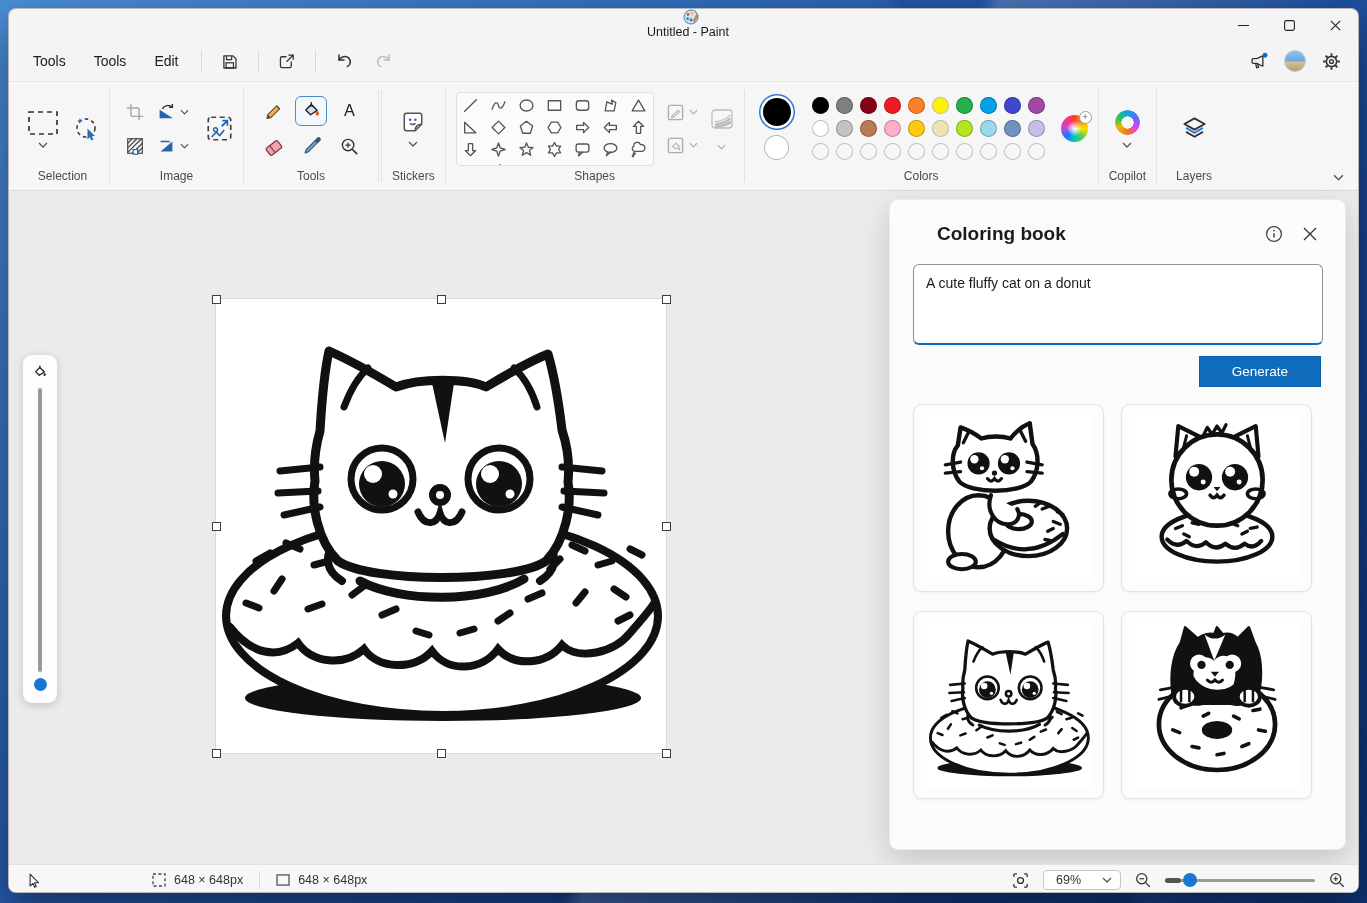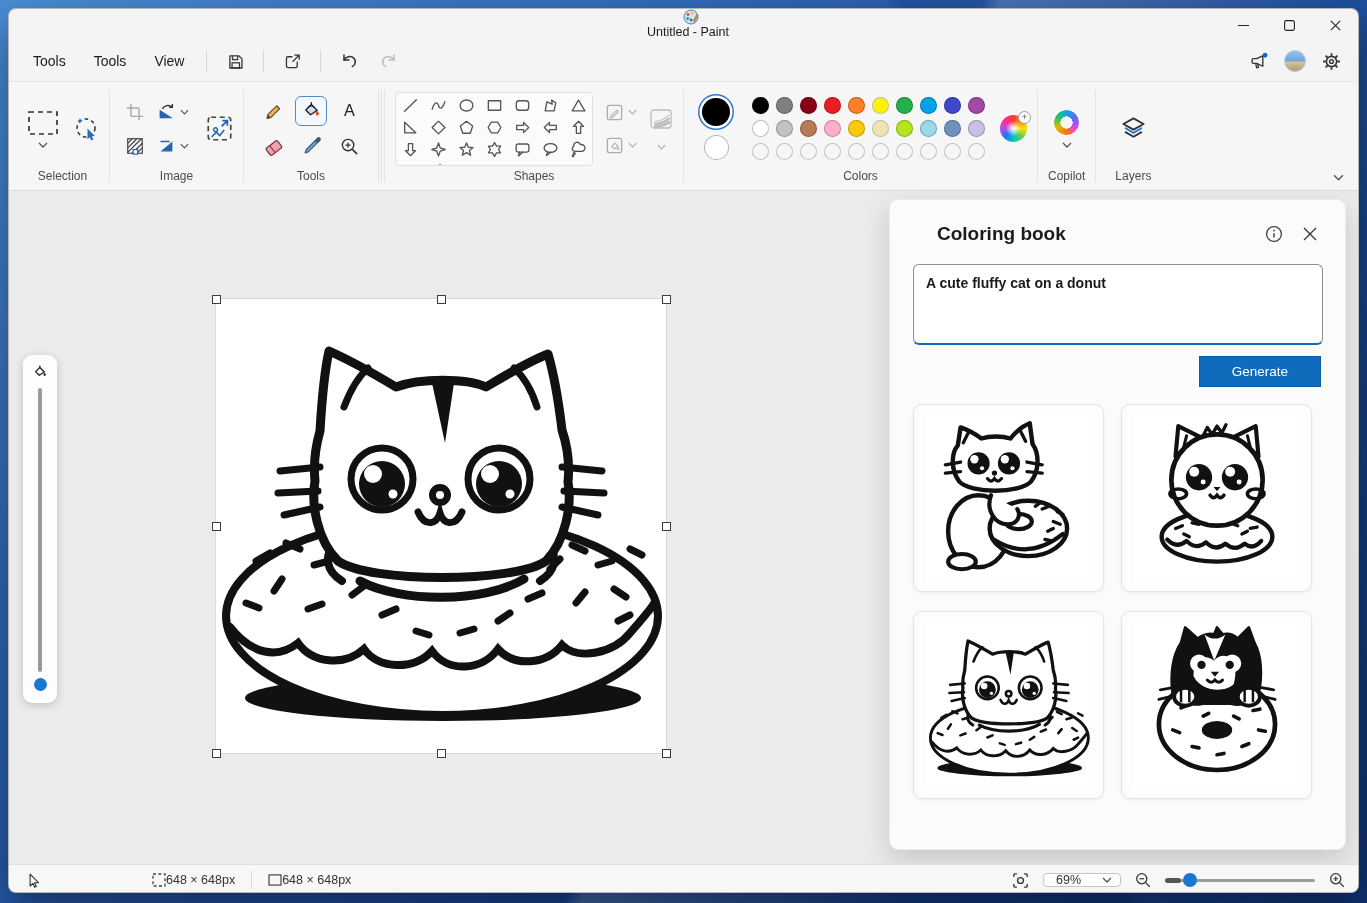--- a/index.html
+++ b/index.html
@@ -71,36 +71,36 @@
   .tol-track{width:3.5px;flex:1;background:#9a9a9a;border-radius:2px;margin:8px 0 6px;}
   .tol-handle{width:13px;height:13px;border-radius:50%;background:#1b76d2;margin-bottom:12px;}
   
   .cb-panel{position:absolute;left:880px;top:8px;width:457px;height:651px;background:#fbfbfb;
     border:1px solid #ececec;border-radius:9px;box-shadow:0 10px 28px rgba(0,0,0,.16);box-sizing:border-box;padding-left:24px;}
   .cb-header{display:flex;align-items:center;padding:19px 20px 0 23px;}
   .cb-title{font-size:19px;font-weight:700;color:#1a1a1a;flex:1;}
   .cb-hicon{width:30px;height:30px;display:flex;align-items:center;justify-content:center;border-radius:5px;}
   .cb-prompt{position:absolute;left:23px;top:64px;width:410px;height:81px;box-sizing:border-box;
     background:#fff;border:1px solid #8f8f8f;border-bottom:2px solid #0f6cbd;border-radius:6px;
-    font-family:"Liberation Sans",sans-serif;font-size:14px;color:#1b1b1b;padding:10px 12px;resize:none;outline:none;font-weight:bold;}
+    font-family:"Liberation Sans",sans-serif;font-size:14px;color:#1b1b1b;padding:10px 12px;resize:none;outline:none;}
   .cb-generate{position:absolute;right:24px;top:156px;width:120px;height:29px;background:#0f6cbd;
     color:#fff;font-size:13.5px;border:1px solid #0a5ea8;border-radius:0;
     display:flex;align-items:center;justify-content:center;}
   .thumb-grid{position:absolute;left:23px;top:204px;display:grid;
     grid-template-columns:191px 191px;grid-auto-rows:188px;gap:19px 17px;}
   .thumb{background:#fdfdfd;border:1px solid #e4e4e4;border-radius:9px;
     box-shadow:0 1px 3px rgba(0,0,0,.06);display:flex;align-items:center;justify-content:center;}
   .thumb svg{width:168px;height:166px;}
   
   .statusbar{height:30px;border-top:1px solid #e1e1e1;background:#f7f7f7;
     display:flex;align-items:center;font-size:12.5px;color:#333;position:relative;}
-  .sb-group{display:flex;align-items:center;}
+  .sb-group{display:flex;align-items:center;gap:8px;}
   .sb-sep{width:1px;height:18px;background:#d8d8d8;margin:0 16px;}
   .sb-right{position:absolute;right:12px;display:flex;align-items:center;gap:13px;}
-  .zoom-dd{width:78px;height:14px;background:#fff;border:1px solid #c6c6c6;border-radius:4px;
+  .zoom-dd{width:78px;height:20px;background:#fff;border:1px solid #c6c6c6;border-radius:4px;
     display:flex;align-items:center;padding:0 8px 0 12px;box-sizing:border-box;}
   .zoom-dd span{flex:1;}
   .zslider{width:150px;height:14px;position:relative;}
   .zslider .track{position:absolute;left:0;right:0;top:5.5px;height:3.4px;background:#9c9c9c;border-radius:2px;}
   .zslider .fill{position:absolute;left:0;top:4.5px;width:16px;height:5.4px;background:#555;border-radius:3px;}
   .zslider .knob{position:absolute;left:18px;top:0;width:14px;height:14px;border-radius:50%;background:#1b76d2;}
   svg{display:block;}
 </style>
 </head>
 <body>
@@ -163,21 +163,21 @@
             <path d="M.8.8 L10.2 10.2 M10.2 .8 L.8 10.2" stroke="#222" stroke-width="1.1"></path>
           </svg>
       </div>
     </div>
   </div>
 
   <div class="menubar">
     <div style="width:10px"></div>
     <div class="menu-item">Tools</div>
     <div class="menu-item">Tools</div>
-    <div class="menu-item">View</div>
+    <div class="menu-item">Edit</div>
     <div class="mb-sep"></div>
     <div class="mb-icon">
       <svg width="19" height="19" viewBox="0 0 22 22">
         <path d="M4.5 4.5 H15 L18.5 8 V18.5 H4.5 Z" fill="none" stroke="#333" stroke-width="1.5" stroke-linejoin="round"></path>
         <path d="M7.5 4.8 v4 h6 v-4" fill="none" stroke="#333" stroke-width="1.4"></path>
         <rect x="7" y="12.5" width="8.6" height="6" fill="none" stroke="#333" stroke-width="1.4"></rect>
       </svg>
     </div>
     <div class="mb-sep"></div>
     <div class="mb-icon">
@@ -350,20 +350,37 @@
             </svg>
           </div>
         </div>
       </div>
       <div class="group-label">Tools</div>
     </div>
     <div class="vdiv"></div>
 
     <div class="vdiv"></div>
 
+    <div class="group">
+      <div class="group-content" style="flex-direction:column;justify-content:center;gap:7px;">
+        <div>
+          <svg width="24" height="24" viewBox="0 0 22 22">
+            <path d="M5 3 h12 a2 2 0 0 1 2 2 v8 l-6 6 H5 a2 2 0 0 1 -2 -2 V5 a2 2 0 0 1 2 -2 Z" fill="#fff" stroke="#555" stroke-width="1.4" stroke-linejoin="round"></path>
+            <path d="M13 19 c0 -4 2 -6 6 -6" fill="none" stroke="#555" stroke-width="1.4"></path>
+            <circle cx="8.3" cy="9" r="1.1" fill="#2466ad"></circle>
+              <circle cx="13.2" cy="9" r="1.1" fill="#2466ad"></circle>
+            <path d="M8.3 12.3 q2.5 2 5 0" fill="none" stroke="#555" stroke-width="1.3"></path>
+          </svg>
+        </div>
+        <svg class="chev" width="10" height="6" viewBox="0 0 10 6">
+            <path d="M1 1 l4 4 4-4" fill="none" stroke="#555" stroke-width="1.3"></path>
+          </svg>
+      </div>
+      <div class="group-label">Stickers</div>
+    </div>
     <div class="vdiv"></div>
 
     <div class="group">
       <div class="group-content" style="gap:12px;">
         <div class="shapes-box" id="shapesGrid">
             <div class="shape-cell">
               <svg width="17" height="17" viewBox="0 0 16 16" fill="none" stroke="#555" stroke-width="1.25" stroke-linejoin="round" stroke-linecap="round">
                 <path d="M2.5 13.5 L13.5 2.5"></path>
               </svg>
             </div>

